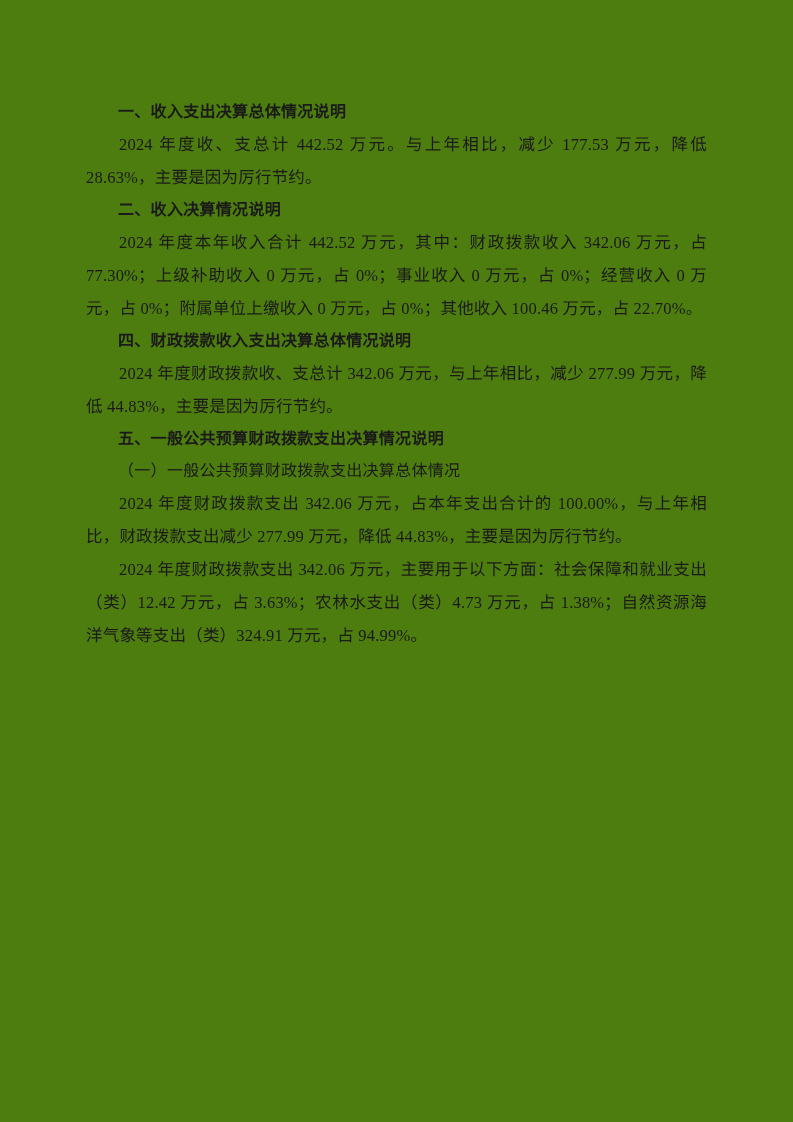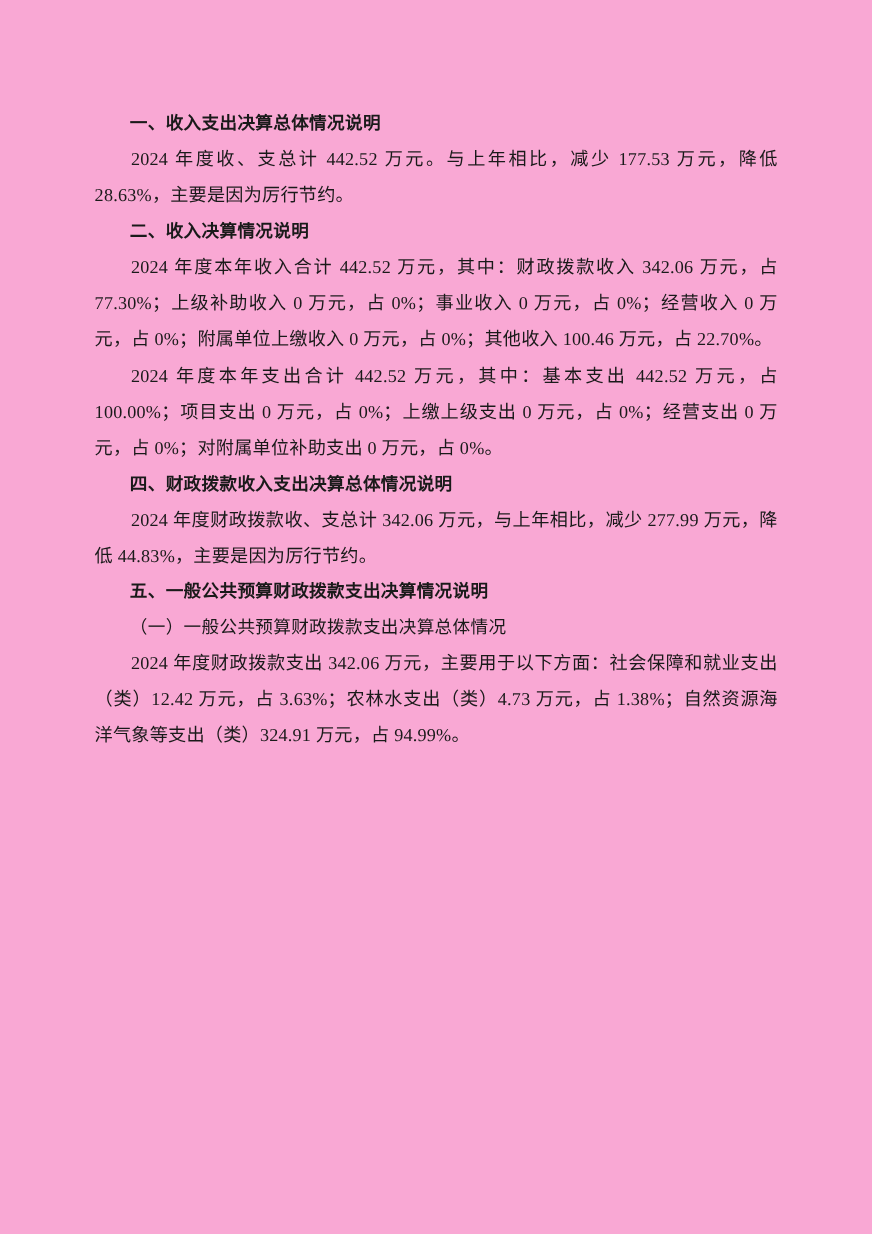--- a/index.html
+++ b/index.html
@@ -3,21 +3,21 @@
 <meta charset="utf-8">
 <style>
   html, body {
     margin: 0;
     padding: 0;
     background: #8a8a8a;
   }
   .page {
     width: 793px;
     height: 1122px;
-    background: #f9a8d4;
+    background: #4d7c0f;
     position: relative;
     margin: 0 auto;
     box-sizing: border-box;
     padding: 96px 86px 60px 86px;
     font-family: "Liberation Serif", "DejaVu Serif", serif;
     color: #1a1a1a;
     overflow: hidden;
   }
   .doc-body {
     font-size: 16.5px;
@@ -56,26 +56,26 @@
 
 <div class="page">
   <div class="doc-body">
 
     <p class="heading">一、收入支出决算总体情况说明</p>
     <p class="para">2024 年度收、支总计 442.52 万元。与上年相比，减少 177.53 万元，降低 28.63%，主要是因为厉行节约。</p>
 
     <p class="heading">二、收入决算情况说明</p>
     <p class="para">2024 年度本年收入合计 442.52 万元，其中：财政拨款收入 342.06 万元，占 77.30%；上级补助收入 0 万元，占 0%；事业收入 0 万元，占 0%；经营收入 0 万元，占 0%；附属单位上缴收入 0 万元，占 0%；其他收入 100.46 万元，占 22.70%。</p>
 
-    <p class="para">2024 年度本年支出合计 442.52 万元，其中：基本支出 442.52 万元，占 100.00%；项目支出 0 万元，占 0%；上缴上级支出 0 万元，占 0%；经营支出 0 万元，占 0%；对附属单位补助支出 0 万元，占 0%。</p>
 
     <p class="heading">四、财政拨款收入支出决算总体情况说明</p>
     <p class="para">2024 年度财政拨款收、支总计 342.06 万元，与上年相比，减少 277.99 万元，降低 44.83%，主要是因为厉行节约。</p>
 
     <p class="heading">五、一般公共预算财政拨款支出决算情况说明</p>
 
     <p class="subheading">（一）一般公共预算财政拨款支出决算总体情况</p>
+    <p class="para">2024 年度财政拨款支出 342.06 万元，占本年支出合计的 100.00%，与上年相比，财政拨款支出减少 277.99 万元，降低 44.83%，主要是因为厉行节约。</p>
 
     <p class="para">2024 年度财政拨款支出 342.06 万元，主要用于以下方面：社会保障和就业支出（类）12.42 万元，占 3.63%；农林水支出（类）4.73 万元，占 1.38%；自然资源海洋气象等支出（类）324.91 万元，占 94.99%。</p>
 
 
   </div>
 </div>
 
 </body></html>

